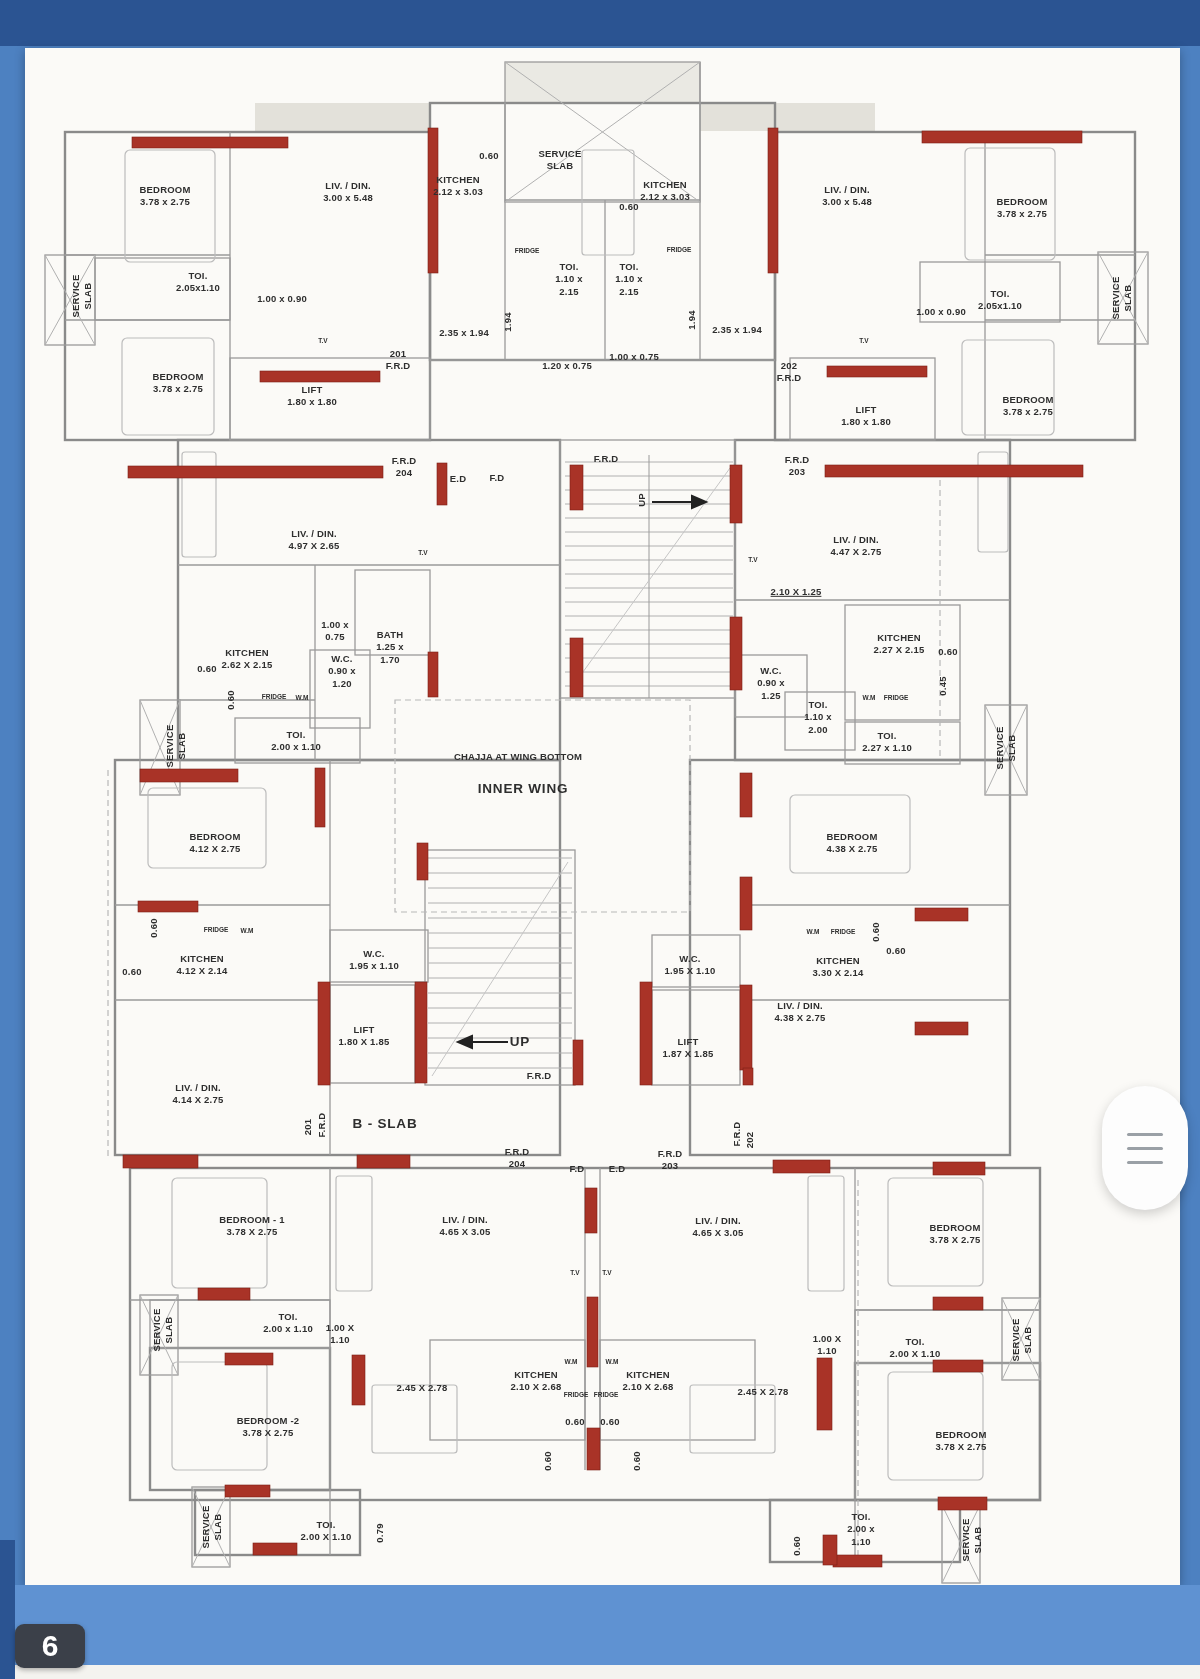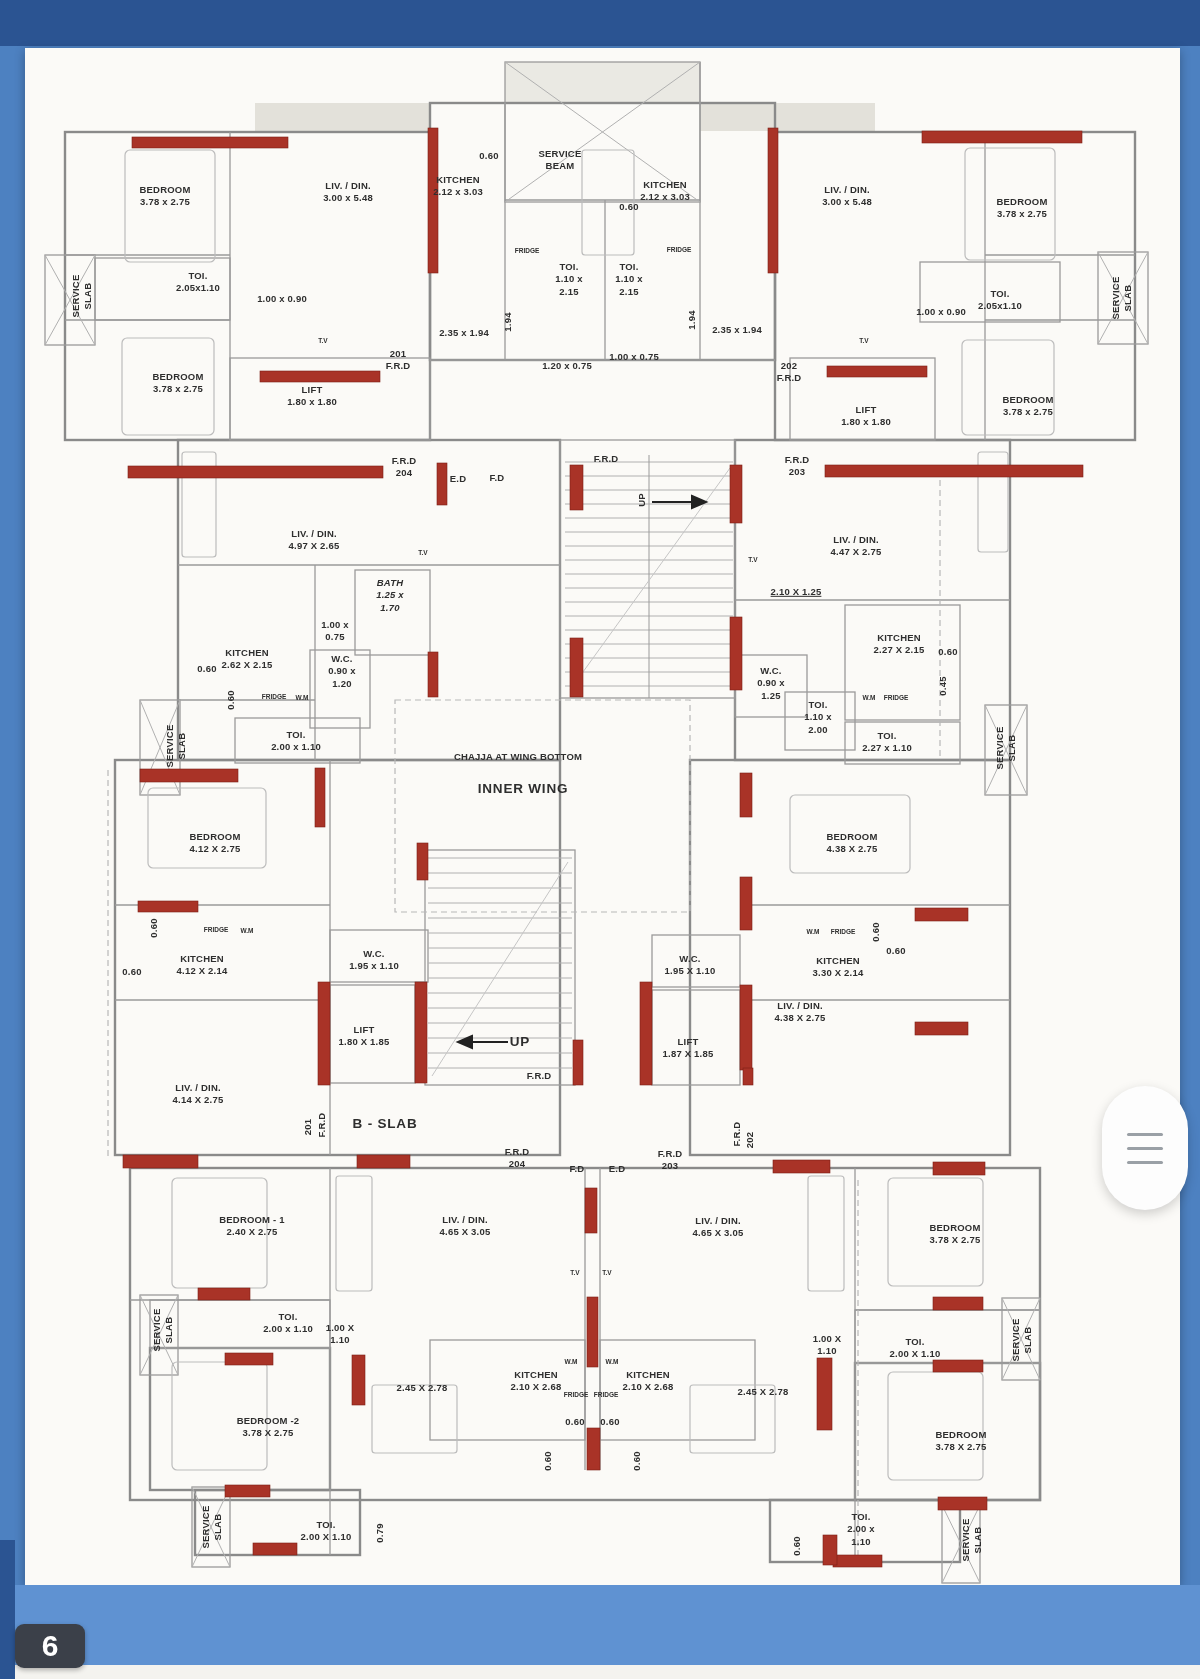--- a/index.html
+++ b/index.html
@@ -216,21 +216,21 @@
       <span class="plan-label" style="left: 178px; top: 383px;">BEDROOM
 3.78 x 2.75</span>
       <span class="plan-label" style="left: 312px; top: 396px;">LIFT
 1.80 x 1.80</span>
       <span class="plan-label" style="left: 398px; top: 360px;">201
 F.R.D</span>
       <span class="plan-label" style="left: 489px; top: 156px;">0.60</span>
       <span class="plan-label" style="left: 458px; top: 186px;">KITCHEN
 2.12 x 3.03</span>
       <span class="plan-label" style="left: 560px; top: 160px;">SERVICE
-BEAM</span>
+SLAB</span>
       <span class="plan-label" style="left: 629px; top: 207px;">0.60</span>
       <span class="plan-label" style="left: 665px; top: 191px;">KITCHEN
 2.12 x 3.03</span>
       <span class="plan-label t" style="left: 527px; top: 251px;">FRIDGE</span>
       <span class="plan-label t" style="left: 679px; top: 250px;">FRIDGE</span>
       <span class="plan-label" style="left: 569px; top: 280px;">TOI.
 1.10 x
 2.15</span>
       <span class="plan-label" style="left: 629px; top: 280px;">TOI.
 1.10 x
@@ -263,21 +263,21 @@
       <span class="plan-label" style="left: 497px; top: 478px;">F.D</span>
       <span class="plan-label" style="left: 606px; top: 459px;">F.R.D</span>
       <span class="plan-label v" style="left: 642px; top: 500px;">UP</span>
       <span class="plan-label" style="left: 797px; top: 466px;">F.R.D
 203</span>
       <span class="plan-label" style="left: 314px; top: 540px;">LIV. / DIN.
 4.97 X 2.65</span>
       <span class="plan-label t" style="left: 423px; top: 553px;">T.V</span>
       <span class="plan-label" style="left: 335px; top: 631px;">1.00 x
 0.75</span>
-      <span class="plan-label" style="left: 390px; top: 596px; font-style: italic;">BATH
+      <span class="plan-label" style="left: 390px; top: 648px;">BATH
 1.25 x
 1.70</span>
       <span class="plan-label" style="left: 247px; top: 659px;">KITCHEN
 2.62 X 2.15</span>
       <span class="plan-label" style="left: 207px; top: 669px;">0.60</span>
       <span class="plan-label" style="left: 342px; top: 672px;">W.C.
 0.90 x
 1.20</span>
       <span class="plan-label v" style="left: 231px; top: 700px;">0.60</span>
       <span class="plan-label t" style="left: 274px; top: 697px;">FRIDGE</span>
@@ -343,21 +343,21 @@
       <span class="plan-label b" style="left: 385px; top: 1124px;">B - SLAB</span>
       <span class="plan-label" style="left: 517px; top: 1158px;">F.R.D
 204</span>
       <span class="plan-label" style="left: 577px; top: 1169px;">F.D</span>
       <span class="plan-label" style="left: 617px; top: 1169px;">E.D</span>
       <span class="plan-label" style="left: 670px; top: 1160px;">F.R.D
 203</span>
       <span class="plan-label v" style="left: 737px; top: 1134px;">F.R.D</span>
       <span class="plan-label v" style="left: 750px; top: 1140px;">202</span>
       <span class="plan-label" style="left: 252px; top: 1226px;">BEDROOM - 1
-2.40 X 2.75</span>
+3.78 X 2.75</span>
       <span class="plan-label" style="left: 465px; top: 1226px;">LIV. / DIN.
 4.65 X 3.05</span>
       <span class="plan-label" style="left: 718px; top: 1227px;">LIV. / DIN.
 4.65 X 3.05</span>
       <span class="plan-label" style="left: 955px; top: 1234px;">BEDROOM
 3.78 X 2.75</span>
       <span class="plan-label t" style="left: 575px; top: 1273px;">T.V</span>
       <span class="plan-label t" style="left: 607px; top: 1273px;">T.V</span>
       <span class="plan-label v" style="left: 163px; top: 1330px;">SERVICE
 SLAB</span>

